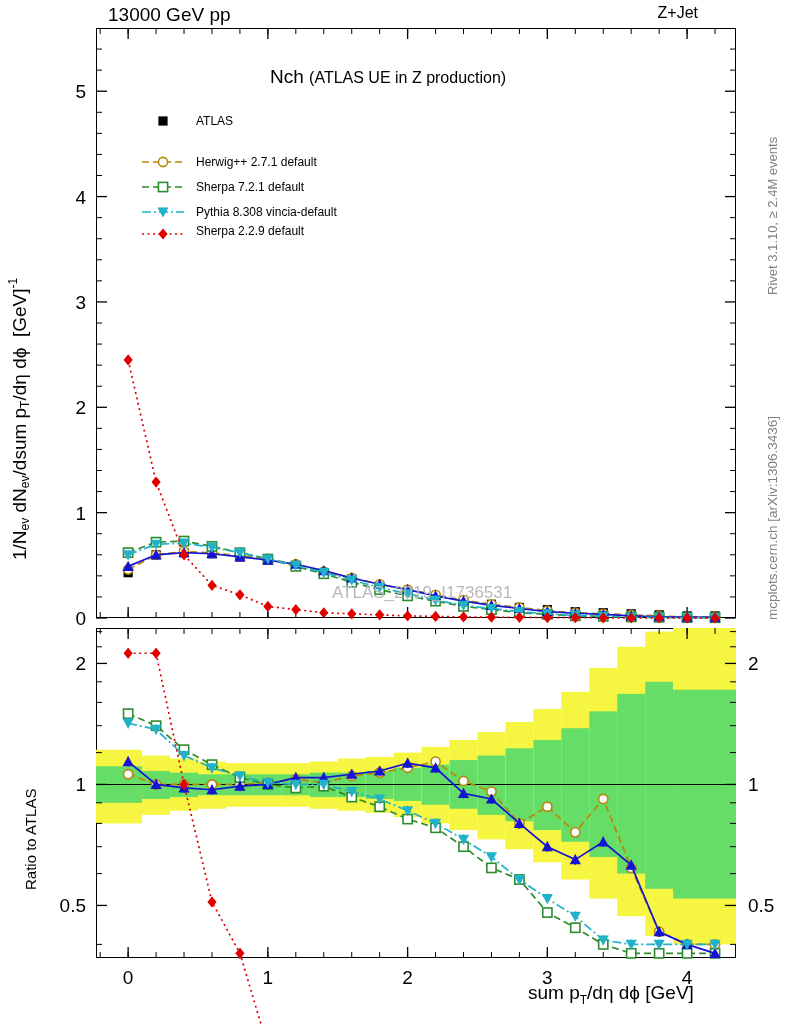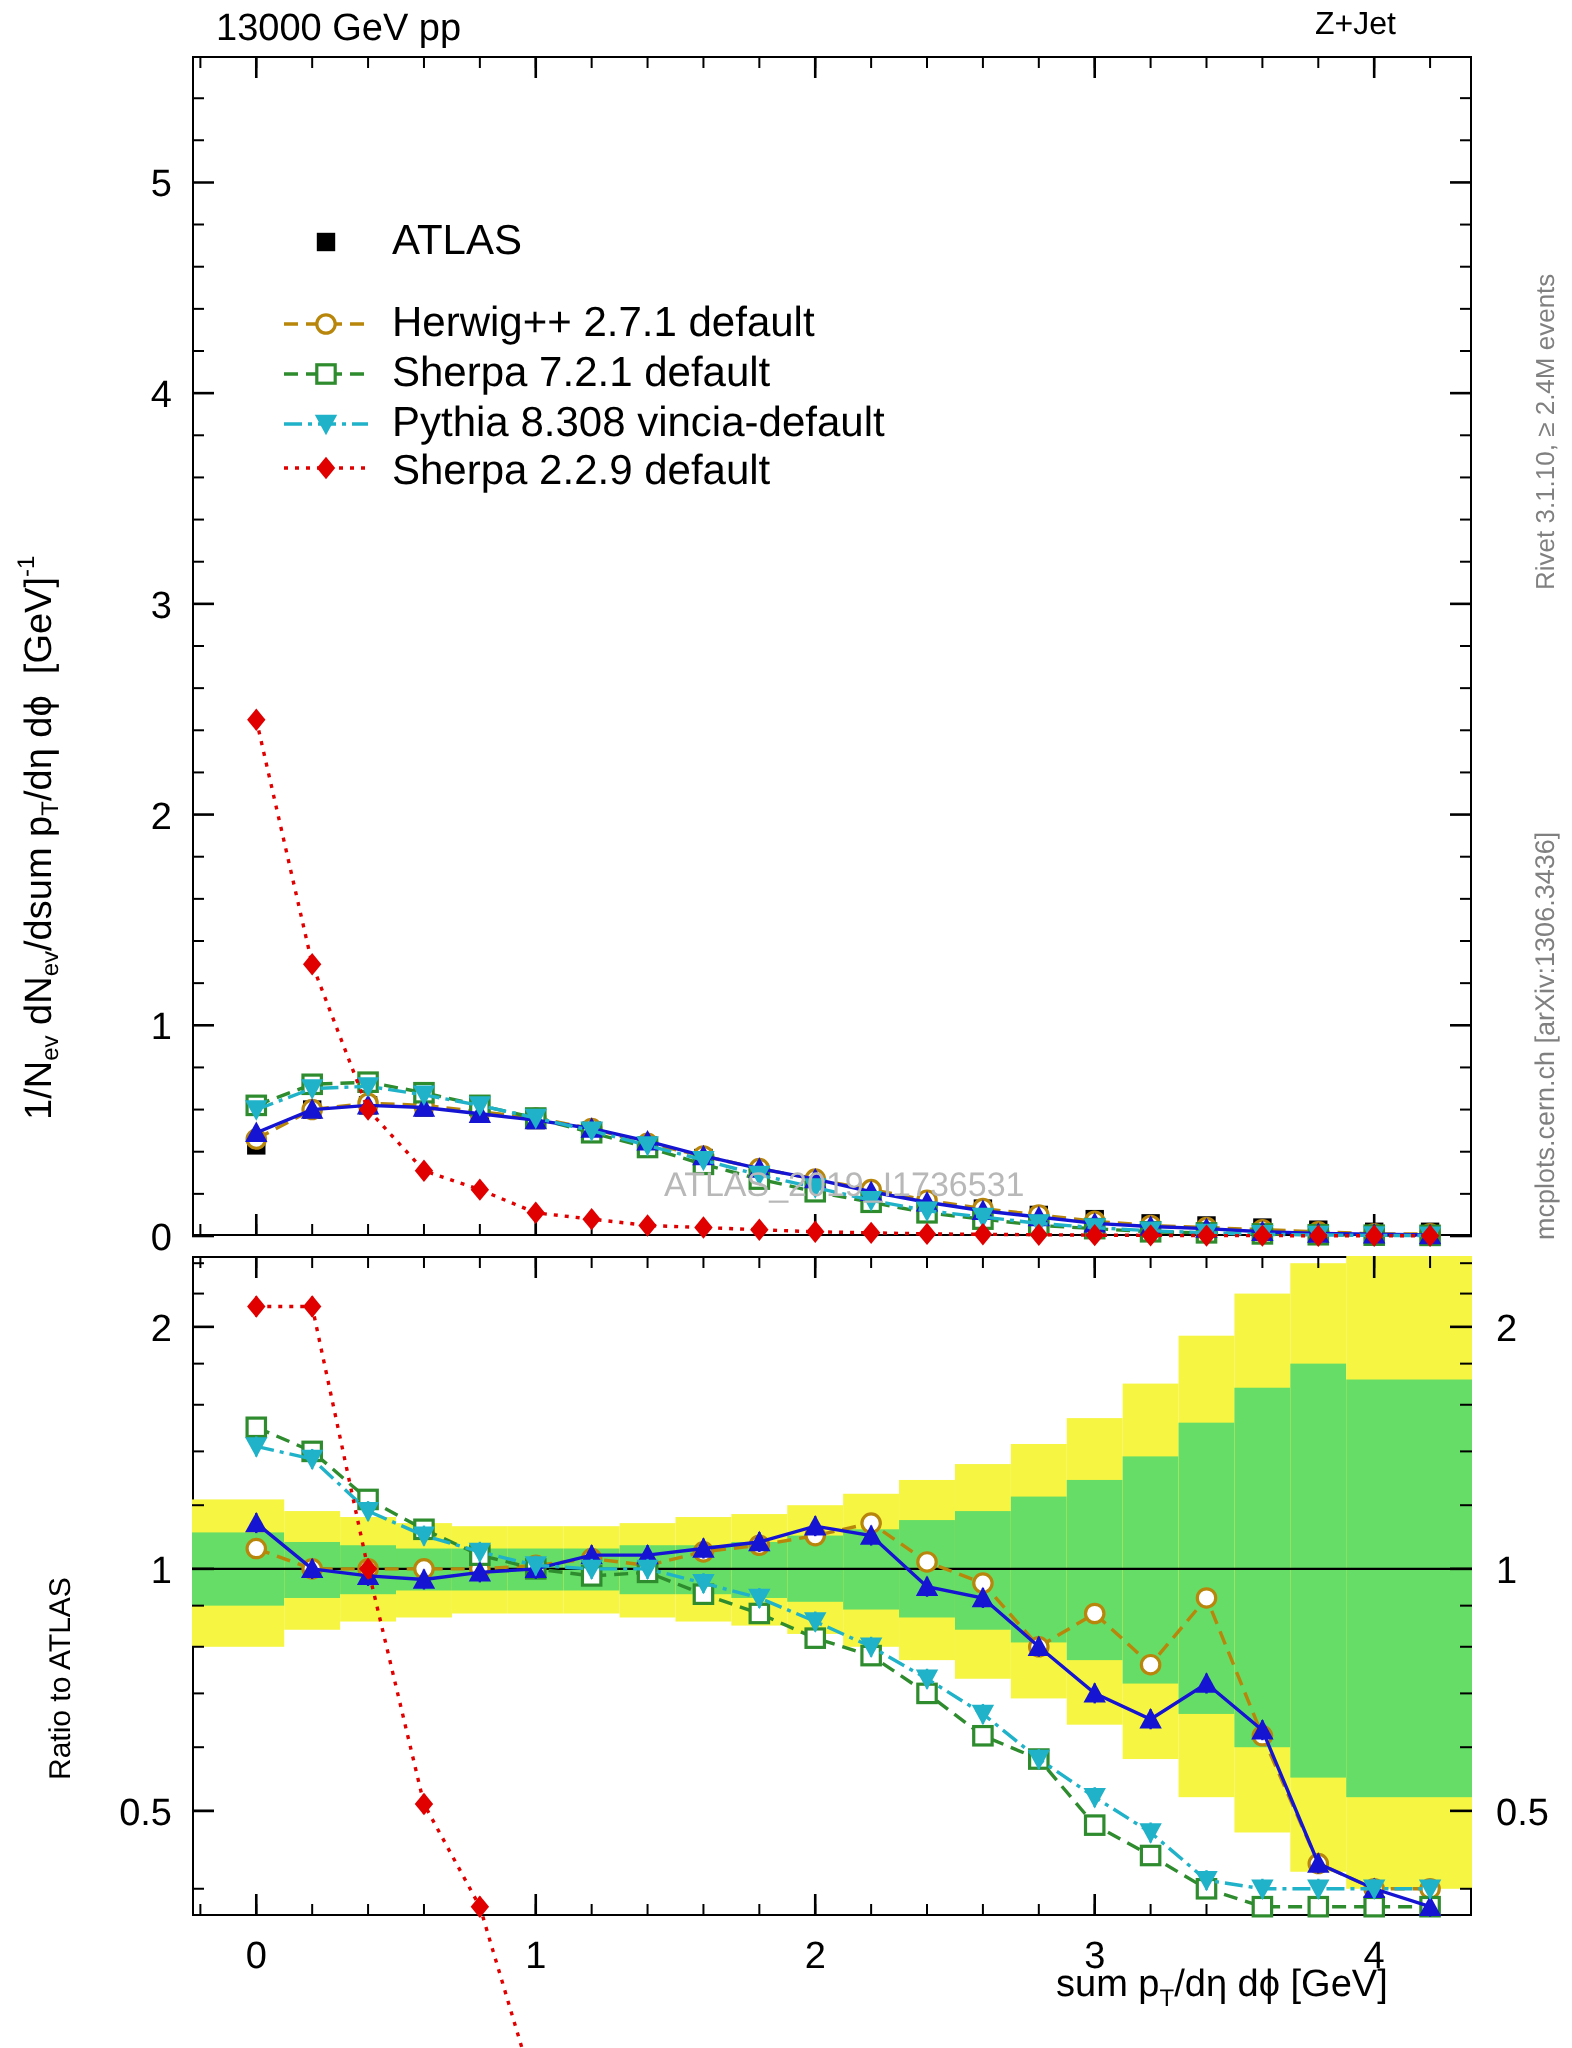--- a/index.html
+++ b/index.html
@@ -1,36 +1,36 @@
 <!DOCTYPE html>
 <html><head>
 <meta charset="utf-8">
 <style>
   html,body{margin:0;padding:0;background:#fff;}
   body{width:786px;height:1024px;font-family:"Liberation Sans",sans-serif;color:#000;}
-  #root{position:relative;width:786px;height:1024px;overflow:hidden;border-radius:24px;}
+  #root{position:relative;width:786px;height:1024px;overflow:hidden;}
 
   .abs{position:absolute;}
 
   
   .hdr-left{left:108px;top:4px;font-size:19px;}
   .hdr-right{right:88px;top:4px;font-size:16px;}
 
   
   .vert{writing-mode:vertical-rl;text-orientation:mixed;white-space:nowrap;}
   .rot180{transform:rotate(180deg);}
   .side-grey{color:#808080;font-size:13px;}
   .side-grey-b{color:#808080;font-size:13.5px;}
 
   
   #mainframe{left:96px;top:28px;width:640px;height:590px;border:1.3px solid #000;box-sizing:border-box;background:#fff;}
   #ratframe{left:96px;top:628px;width:640px;height:330px;border:1.3px solid #000;box-sizing:border-box;background:#fff;}
   .axtitle{font-size:19px;}
 
-  .legend-txt{font-size:21px;}
+  .legend-txt{font-size:12px;}
   .plot-title{font-size:19px;}
 
   .watermark{color:#b8b8b8;font-size:17px;}
 
   svg{position:absolute;left:0;top:0;overflow:visible;}
 </style>
 </head>
 <body>
 
 <div id="root">
@@ -564,20 +564,24 @@
         <polygon points="659.1441048034934,612.2946428571429 663.7441048034934,617.8946428571429 659.1441048034934,623.4946428571429 654.5441048034934,617.8946428571429" fill="#e00000"></polygon>
       </g>
       <g>
         <polygon points="687.0917030567687,612.2946428571429 691.6917030567687,617.8946428571429 687.0917030567687,623.4946428571429 682.4917030567686,617.8946428571429" fill="#e00000"></polygon>
       </g>
       <g>
         <polygon points="715.0393013100437,612.2946428571429 719.6393013100437,617.8946428571429 715.0393013100437,623.4946428571429 710.4393013100437,617.8946428571429" fill="#e00000"></polygon>
       </g>
     </svg>
 
+  <div class="abs plot-title" style="left:270px;top:66px;">
+    <span>Nch</span>
+    <span style="font-size:16px;">(ATLAS UE in Z production)</span>
+  </div>
 
   <div class="abs" id="legend" style="left:140px;top:108px;">
       <div style="display: flex; align-items: center; height: 25px;">
         <div style="width: 46px; height: 20px; position: relative; margin-right: 10px;">
           <svg width="46" height="20" style="position: absolute; left: 0px; top: 0px;">
             <g>
               <rect x="18.4" y="5.4" width="9.2" height="9.2" fill="#000000"></rect>
             </g>
           </svg>
         </div>

